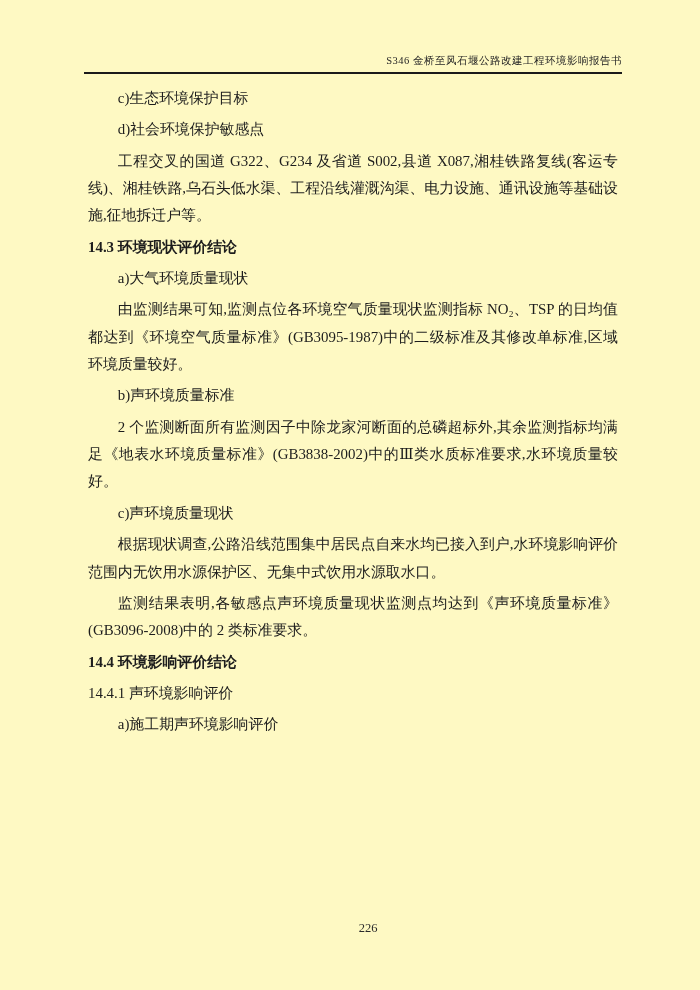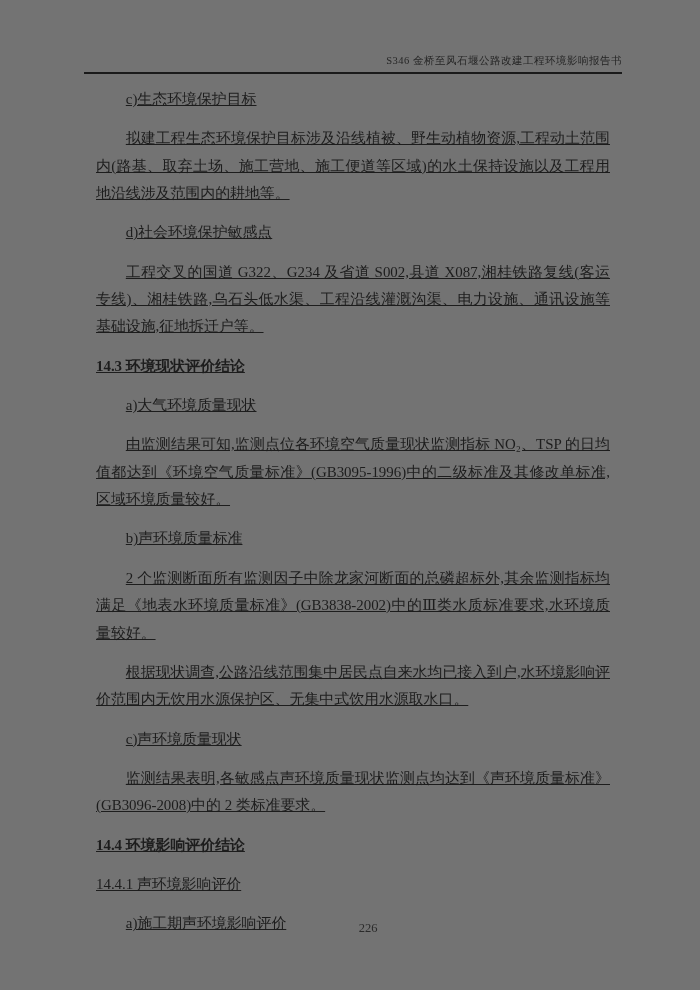--- a/index.html
+++ b/index.html
@@ -4,21 +4,21 @@
 <style>
   html, body {
     margin: 0;
     padding: 0;
     background: #ffffff;
   }
   .page {
     position: relative;
     width: 700px;
     height: 990px;
-    background: #737373;
+    background: #fef9c3;
     overflow: hidden;
     font-family: "Liberation Serif", "DejaVu Serif", serif;
     color: #1d1d1d;
   }
   .content {
     position: absolute;
     left: 84px;
     top: 0;
     width: 538px;
   }
@@ -36,24 +36,23 @@
     height: 0;
   }
   .doc-body {
     margin-top: 11px;
     font-size: 14.9px;
     line-height: 27.35px;
     text-align: justify;
     color: #1d1d1d;
   }
   .doc-body p {
-    margin: 12px;
+    margin: 4px;
     padding: 0;
     text-indent: 2em;
-    text-decoration: underline;
   }
   .doc-body p.section-heading {
     text-indent: 0;
     font-weight: 700;
   }
   .doc-body p.subsection-heading {
     text-indent: 0;
     font-weight: 400;
   }
   .footer {
@@ -70,30 +69,29 @@
 <body>
 
 <div class="page">
   <div class="content">
 
     <div class="running-title">S346 金桥至风石堰公路改建工程环境影响报告书</div>
     <div class="header-rule"></div>
 
     <div class="doc-body">
       <p>c)生态环境保护目标</p>
-      <p>拟建工程生态环境保护目标涉及沿线植被、野生动植物资源,工程动土范围内(路基、取弃土场、施工营地、施工便道等区域)的水土保持设施以及工程用地沿线涉及范围内的耕地等。</p>
       <p>d)社会环境保护敏感点</p>
       <p>工程交叉的国道 G322、G234 及省道 S002,县道 X087,湘桂铁路复线(客运专线)、湘桂铁路,乌石头低水渠、工程沿线灌溉沟渠、电力设施、通讯设施等基础设施,征地拆迁户等。</p>
       <p class="section-heading">14.3 环境现状评价结论</p>
       <p>a)大气环境质量现状</p>
-      <p>由监测结果可知,监测点位各环境空气质量现状监测指标 NO₂、TSP 的日均值都达到《环境空气质量标准》(GB3095-1996)中的二级标准及其修改单标准,区域环境质量较好。</p>
+      <p>由监测结果可知,监测点位各环境空气质量现状监测指标 NO₂、TSP 的日均值都达到《环境空气质量标准》(GB3095-1987)中的二级标准及其修改单标准,区域环境质量较好。</p>
       <p>b)声环境质量标准</p>
       <p>2 个监测断面所有监测因子中除龙家河断面的总磷超标外,其余监测指标均满足《地表水环境质量标准》(GB3838-2002)中的Ⅲ类水质标准要求,水环境质量较好。</p>
+      <p>c)声环境质量现状</p>
       <p>根据现状调查,公路沿线范围集中居民点自来水均已接入到户,水环境影响评价范围内无饮用水源保护区、无集中式饮用水源取水口。</p>
-      <p>c)声环境质量现状</p>
       <p>监测结果表明,各敏感点声环境质量现状监测点均达到《声环境质量标准》(GB3096-2008)中的 2 类标准要求。</p>
       <p class="section-heading">14.4 环境影响评价结论</p>
       <p class="subsection-heading">14.4.1 声环境影响评价</p>
       <p>a)施工期声环境影响评价</p>
     </div>
 
   </div>
 
   <div class="footer">
     <span>226</span>

